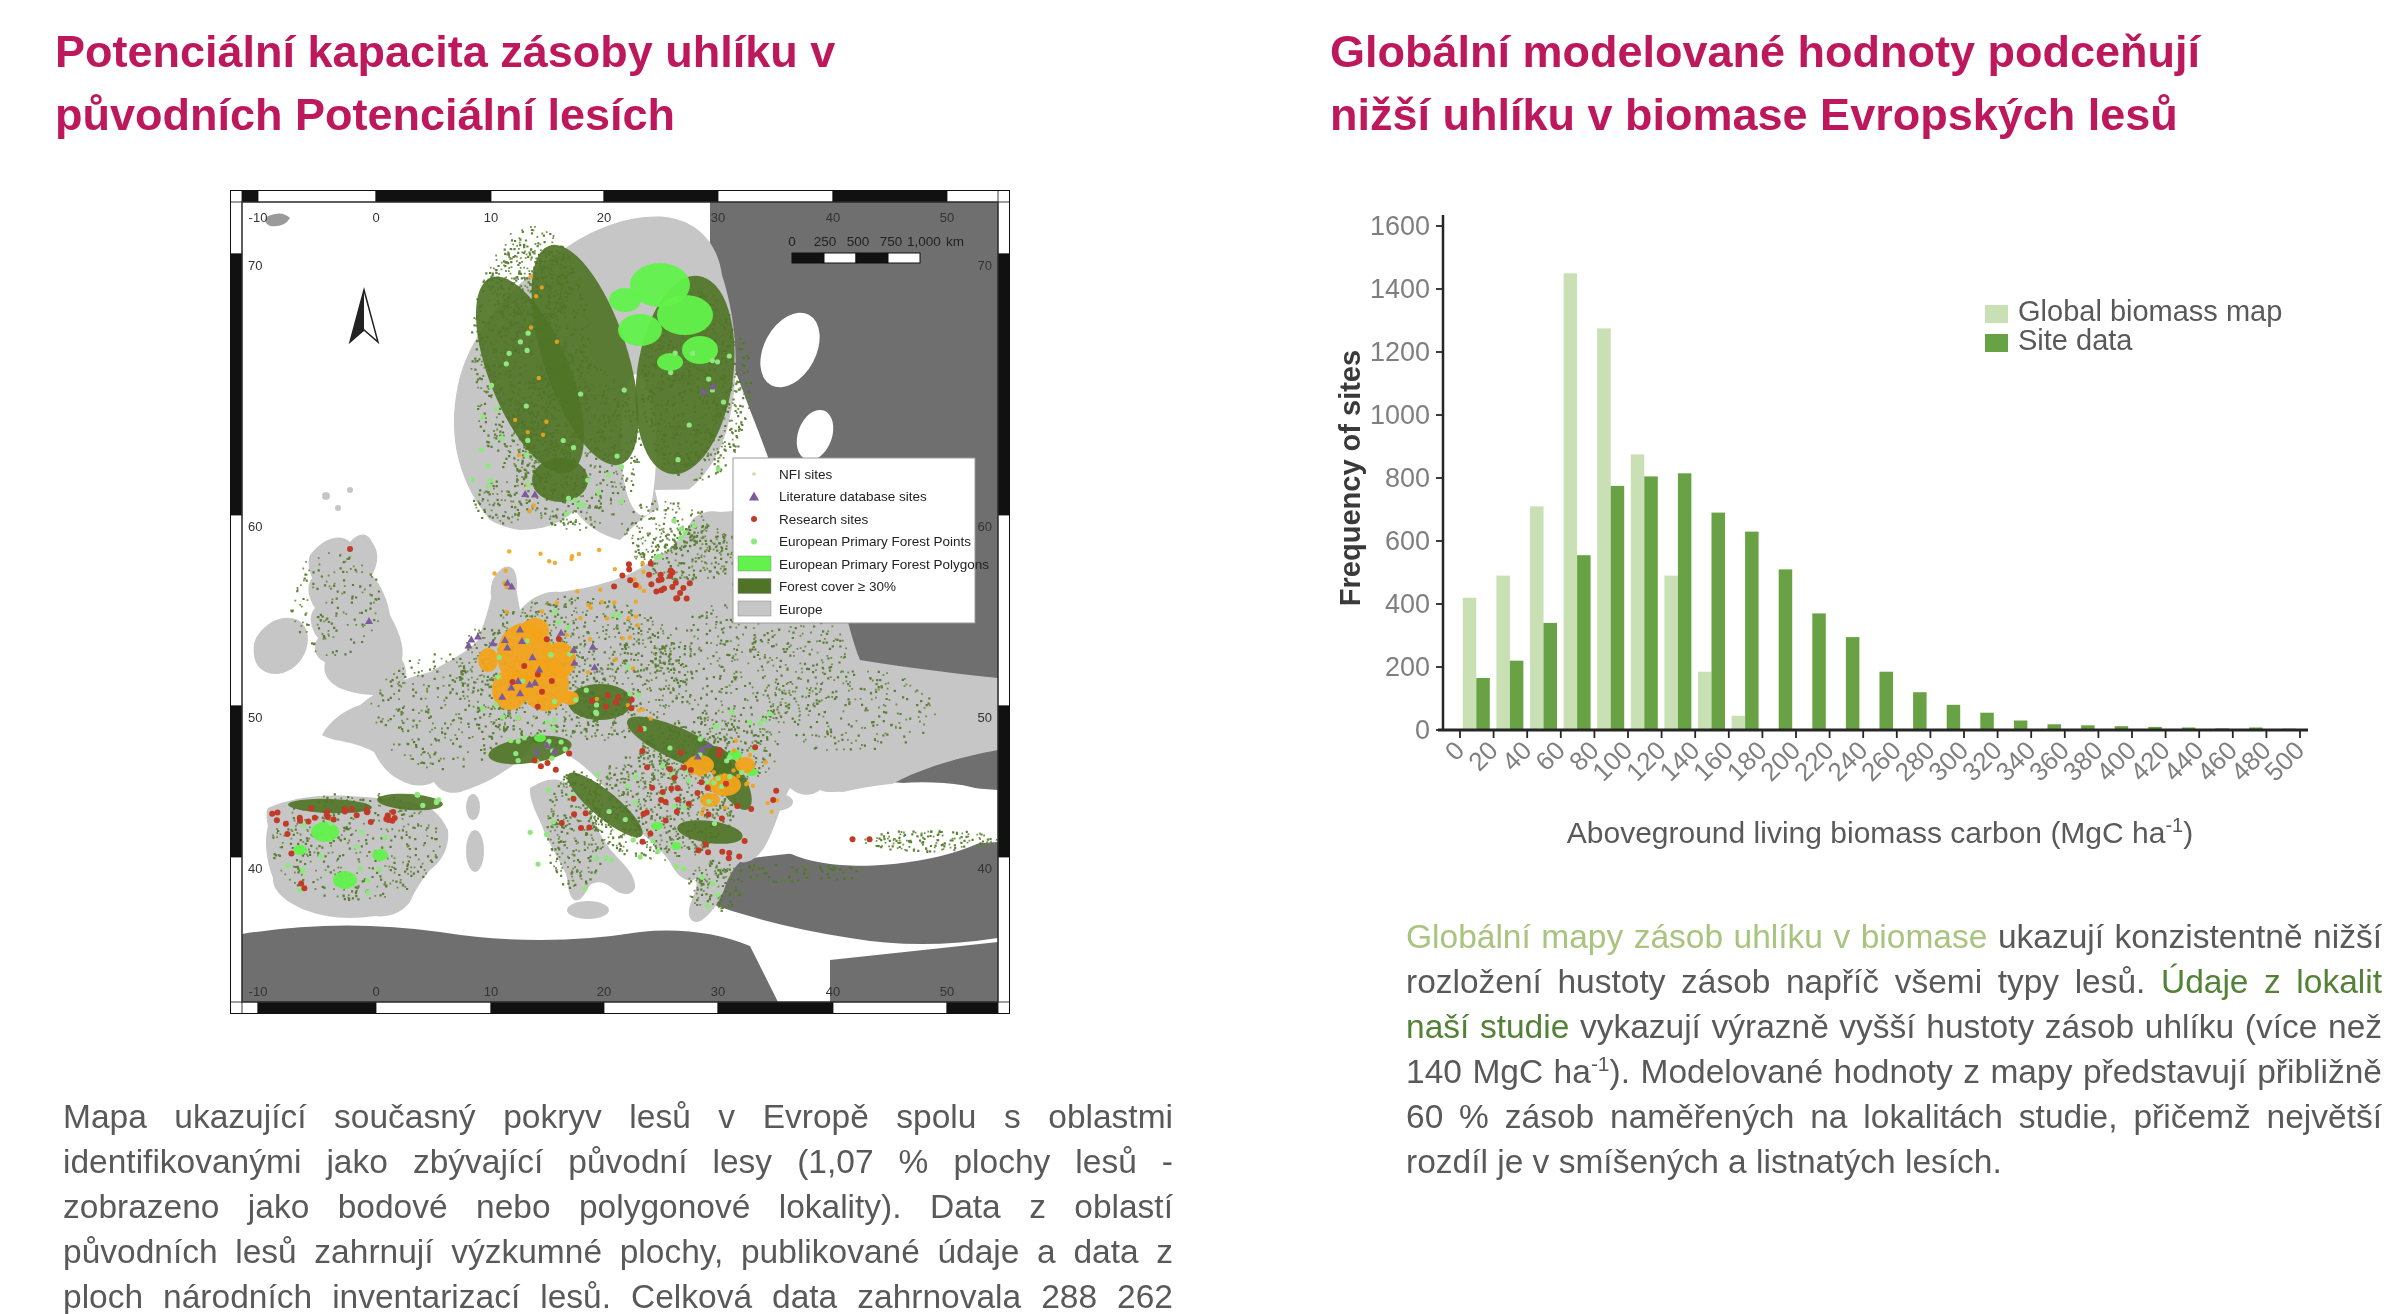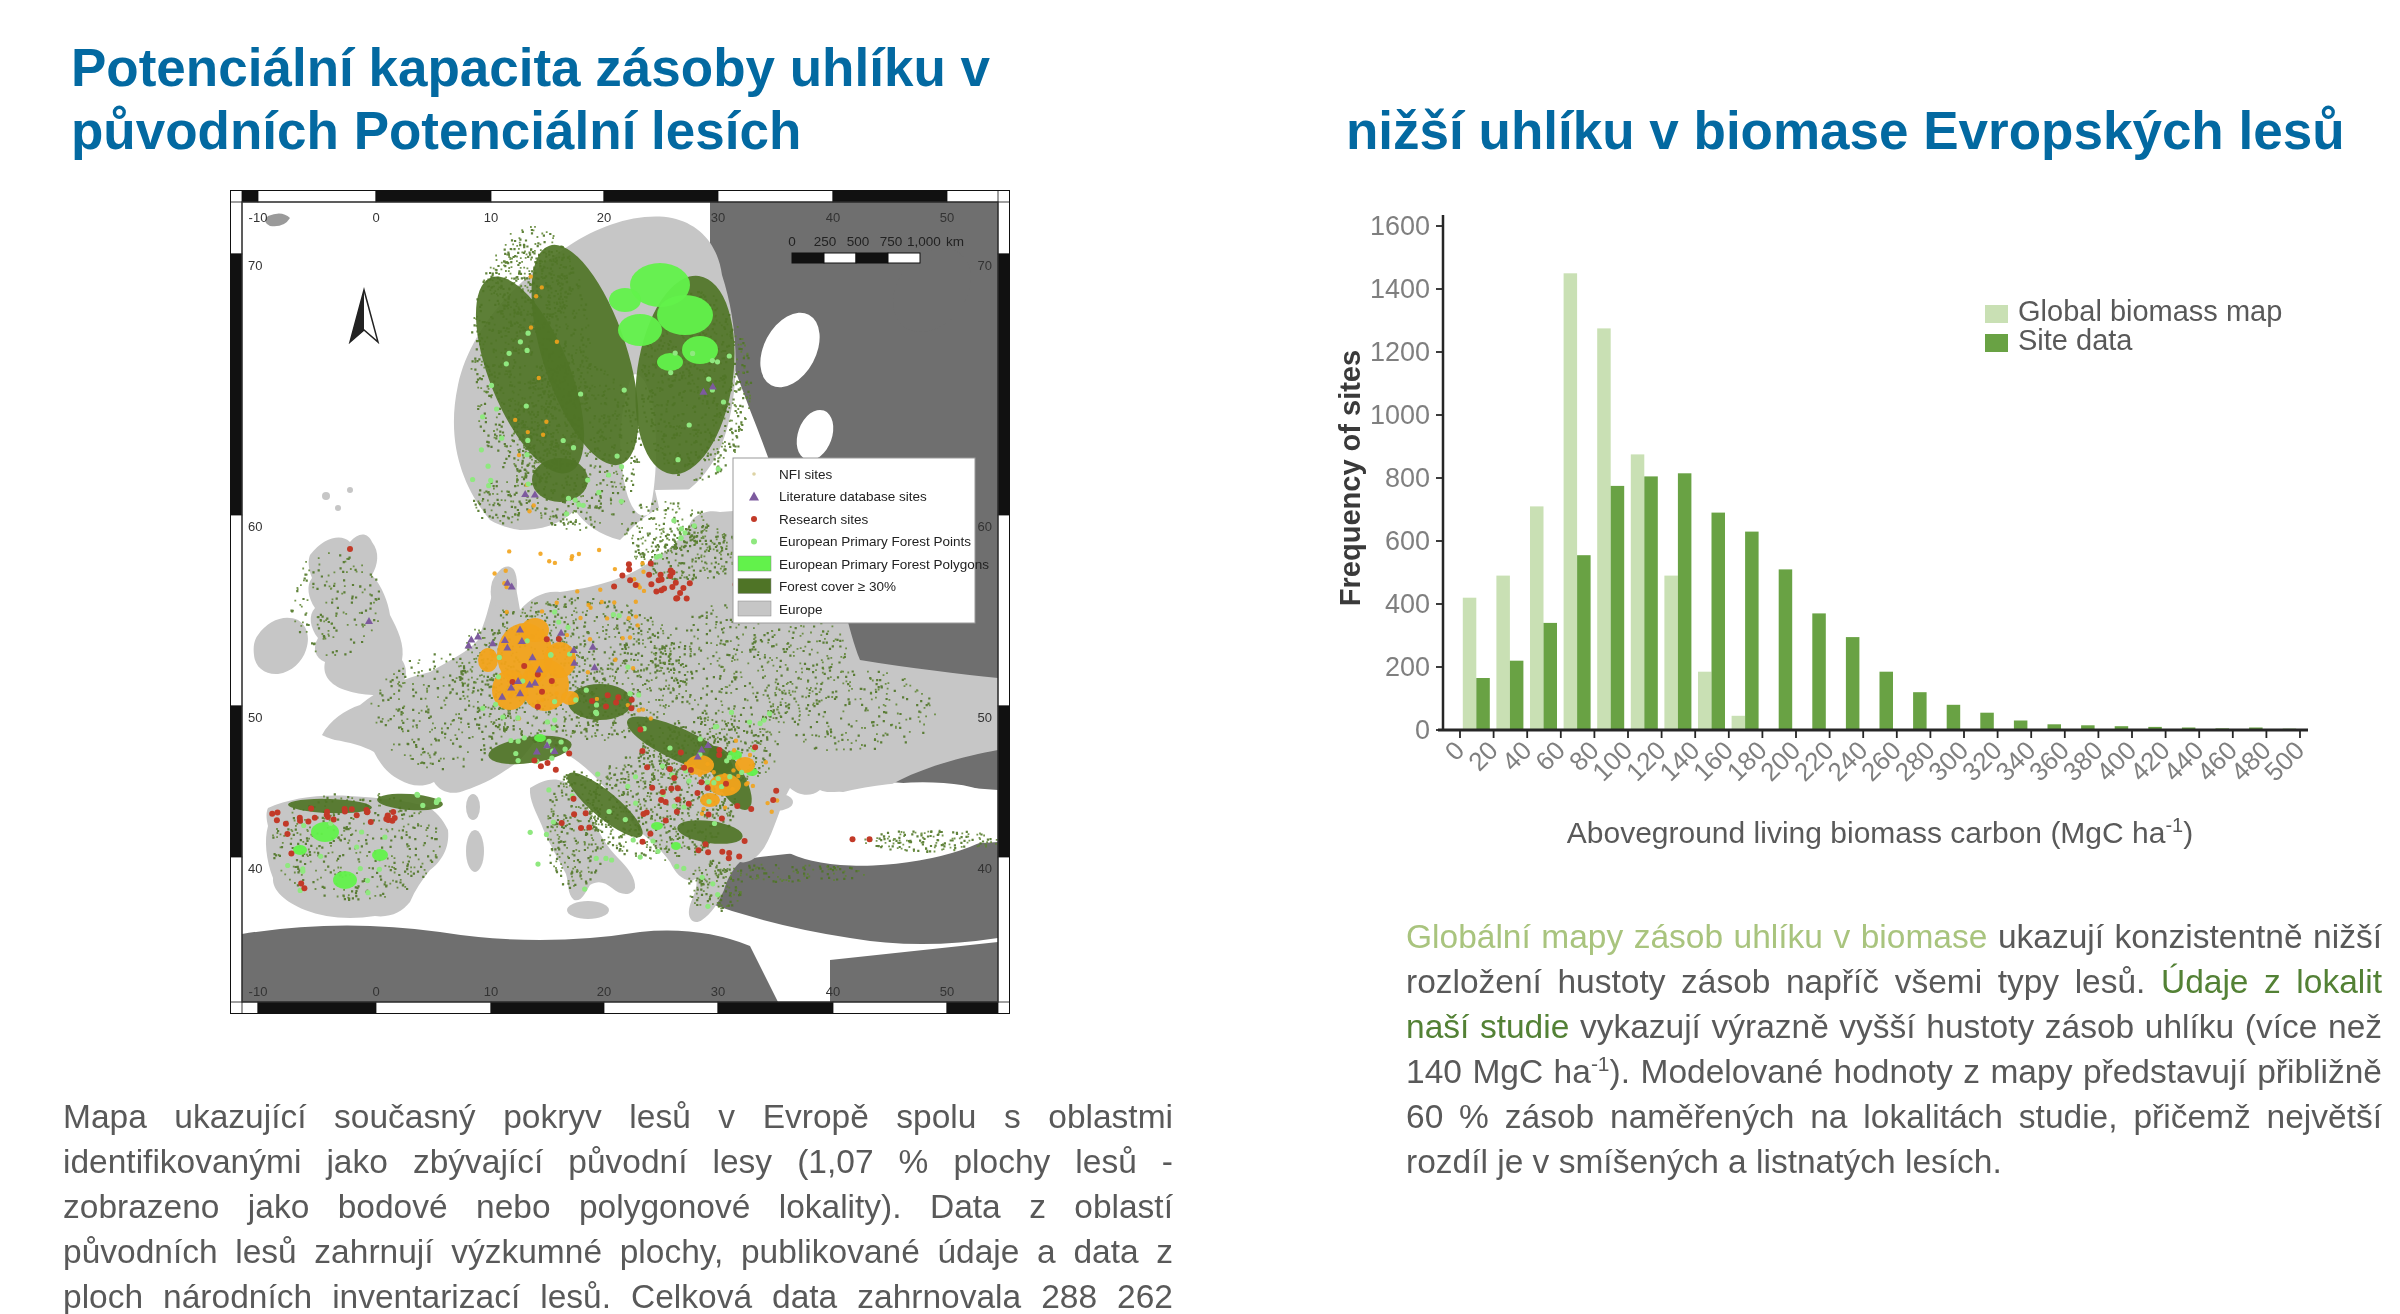--- a/index.html
+++ b/index.html
@@ -1,39 +1,39 @@
 <!DOCTYPE html>
 <html><head>
 <meta charset="utf-8">
 <style>
   html,body{margin:0;padding:0;background:#fff;}
   .canvas{position:relative;width:2400px;height:1314px;background:#fff;overflow:hidden;
           font-family:"Liberation Sans",sans-serif;}
-  .title{position:absolute;font-weight:bold;color:#0369a1;font-size:53px;line-height:63px;margin:16px;}
+  .title{position:absolute;font-weight:bold;color:#be185d;font-size:45px;line-height:63px;margin:0;}
   #left-title{left:55px;top:20px;width:1000px;}
   #right-title{left:1330px;top:20px;width:1070px;}
   .caption{position:absolute;color:#595959;font-size:33.5px;line-height:45px;margin:8px;
            text-align:justify;}
   #left-caption{left:55px;top:1086px;width:1110px;}
   #right-caption{left:1398px;top:906px;width:976px;}
   #right-caption sup{font-size:21px;line-height:0;}
   .map-wrap{position:absolute;left:230px;top:190px;width:780px;height:824px;}
   .chart-wrap{position:absolute;left:1330px;top:195px;width:1070px;height:695px;}
   svg{display:block;}
   text{font-family:"Liberation Sans",sans-serif;}
 </style>
 </head>
 <body>
 
 <div class="canvas">
 
   <h1 class="title" id="left-title"><span>Potenciální kapacita zásoby uhlíku v</span><br>
   <span>původních Potenciální lesích</span></h1>
 
-  <h1 class="title" id="right-title"><br>
+  <h1 class="title" id="right-title"><span>Globální modelované hodnoty podceňují</span><br>
   <span>nižší uhlíku v biomase Evropských lesů</span></h1>
 
   <div class="map-wrap">
     <svg id="map-svg" viewBox="0 0 780 824" width="780" height="824">
 
       <rect x="12" y="12" width="756" height="800" fill="#ffffff"></rect>
       <g>
 
         <path d="M480,12 L768,12 L768,600 L660,592 Q635,560 622,520 Q605,470 600,430 Q580,380 560,330 Q540,270 520,220 Q500,165 480,120 Z" fill="#6f6f6f"></path>
 

